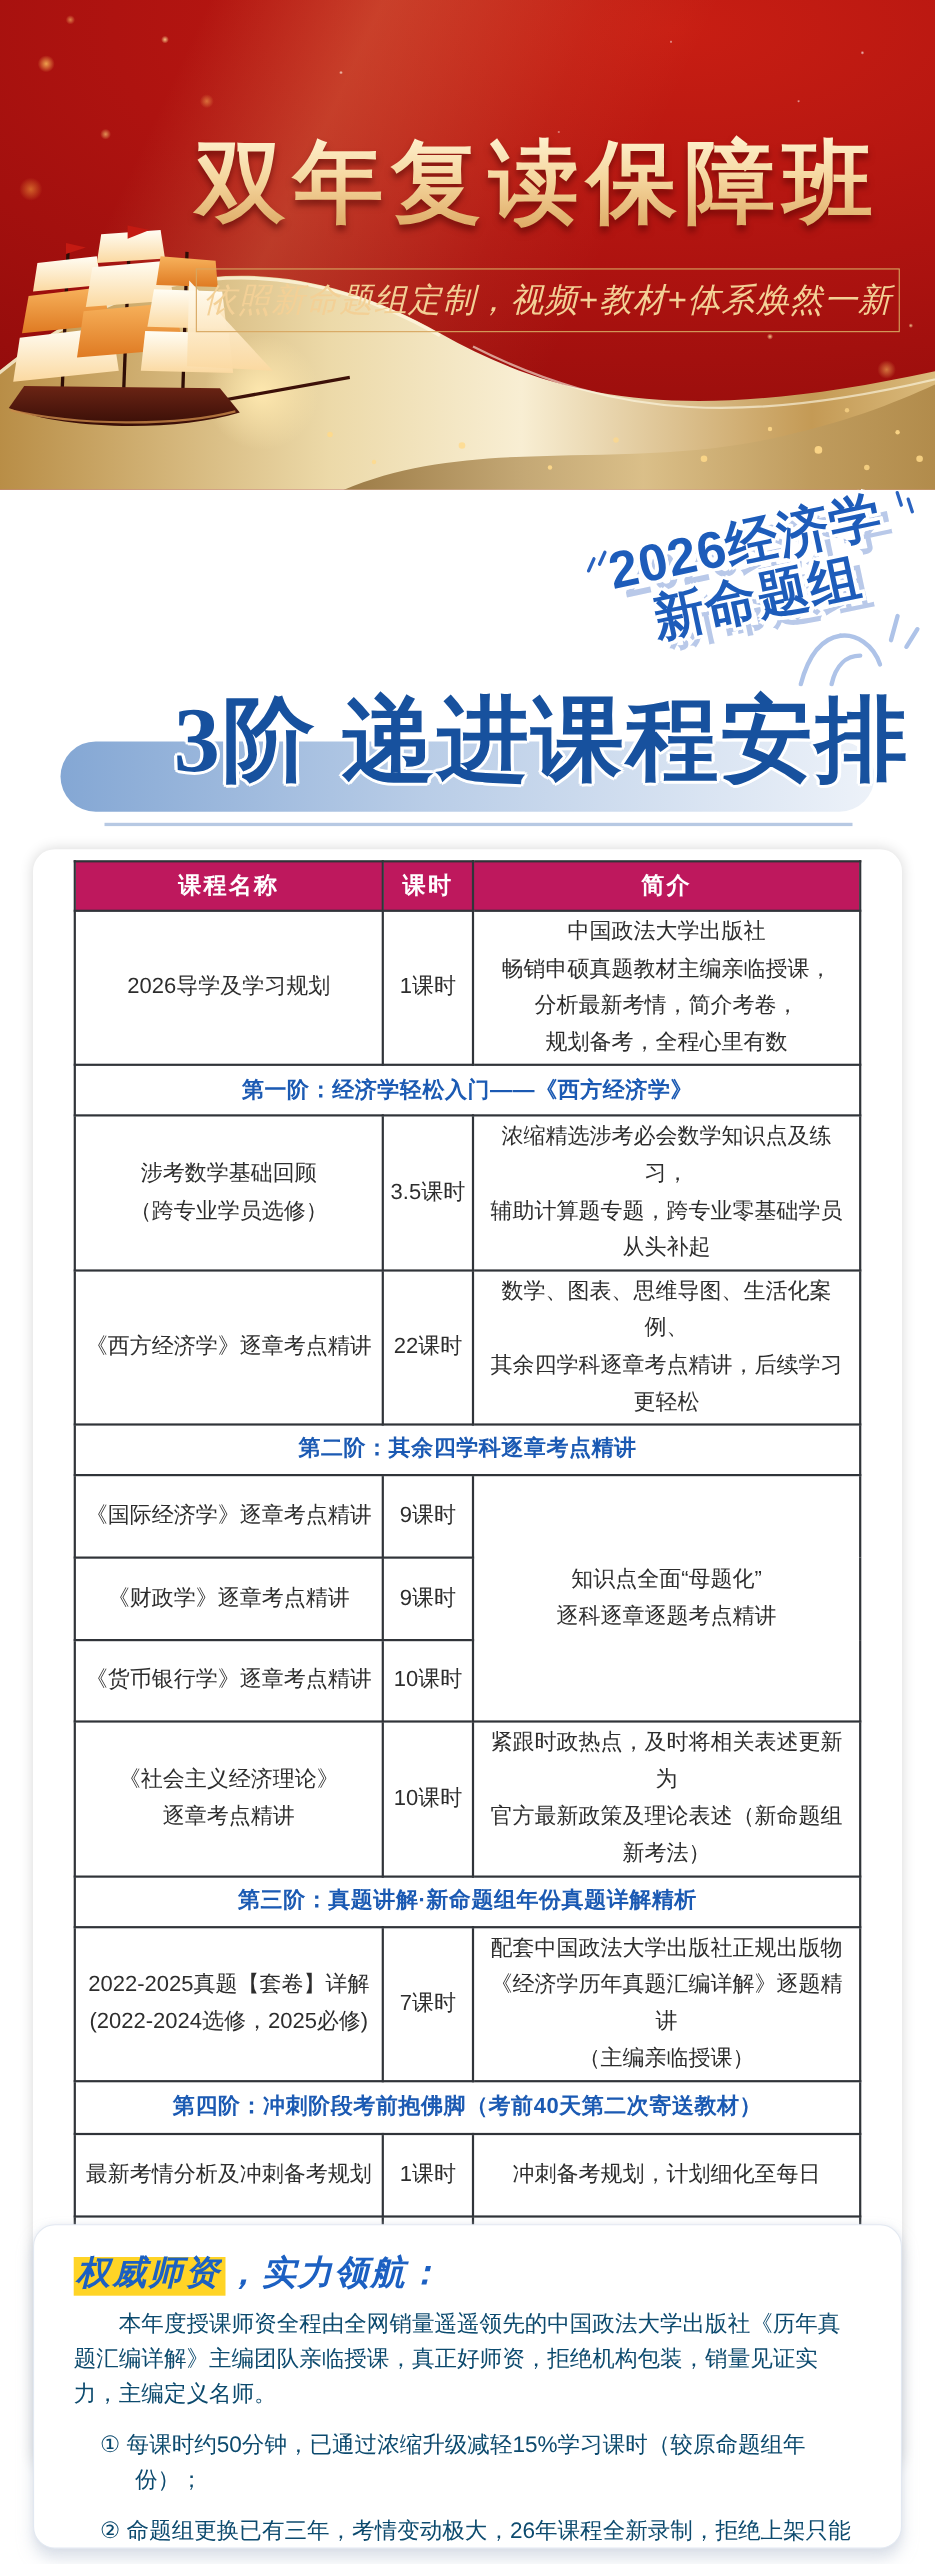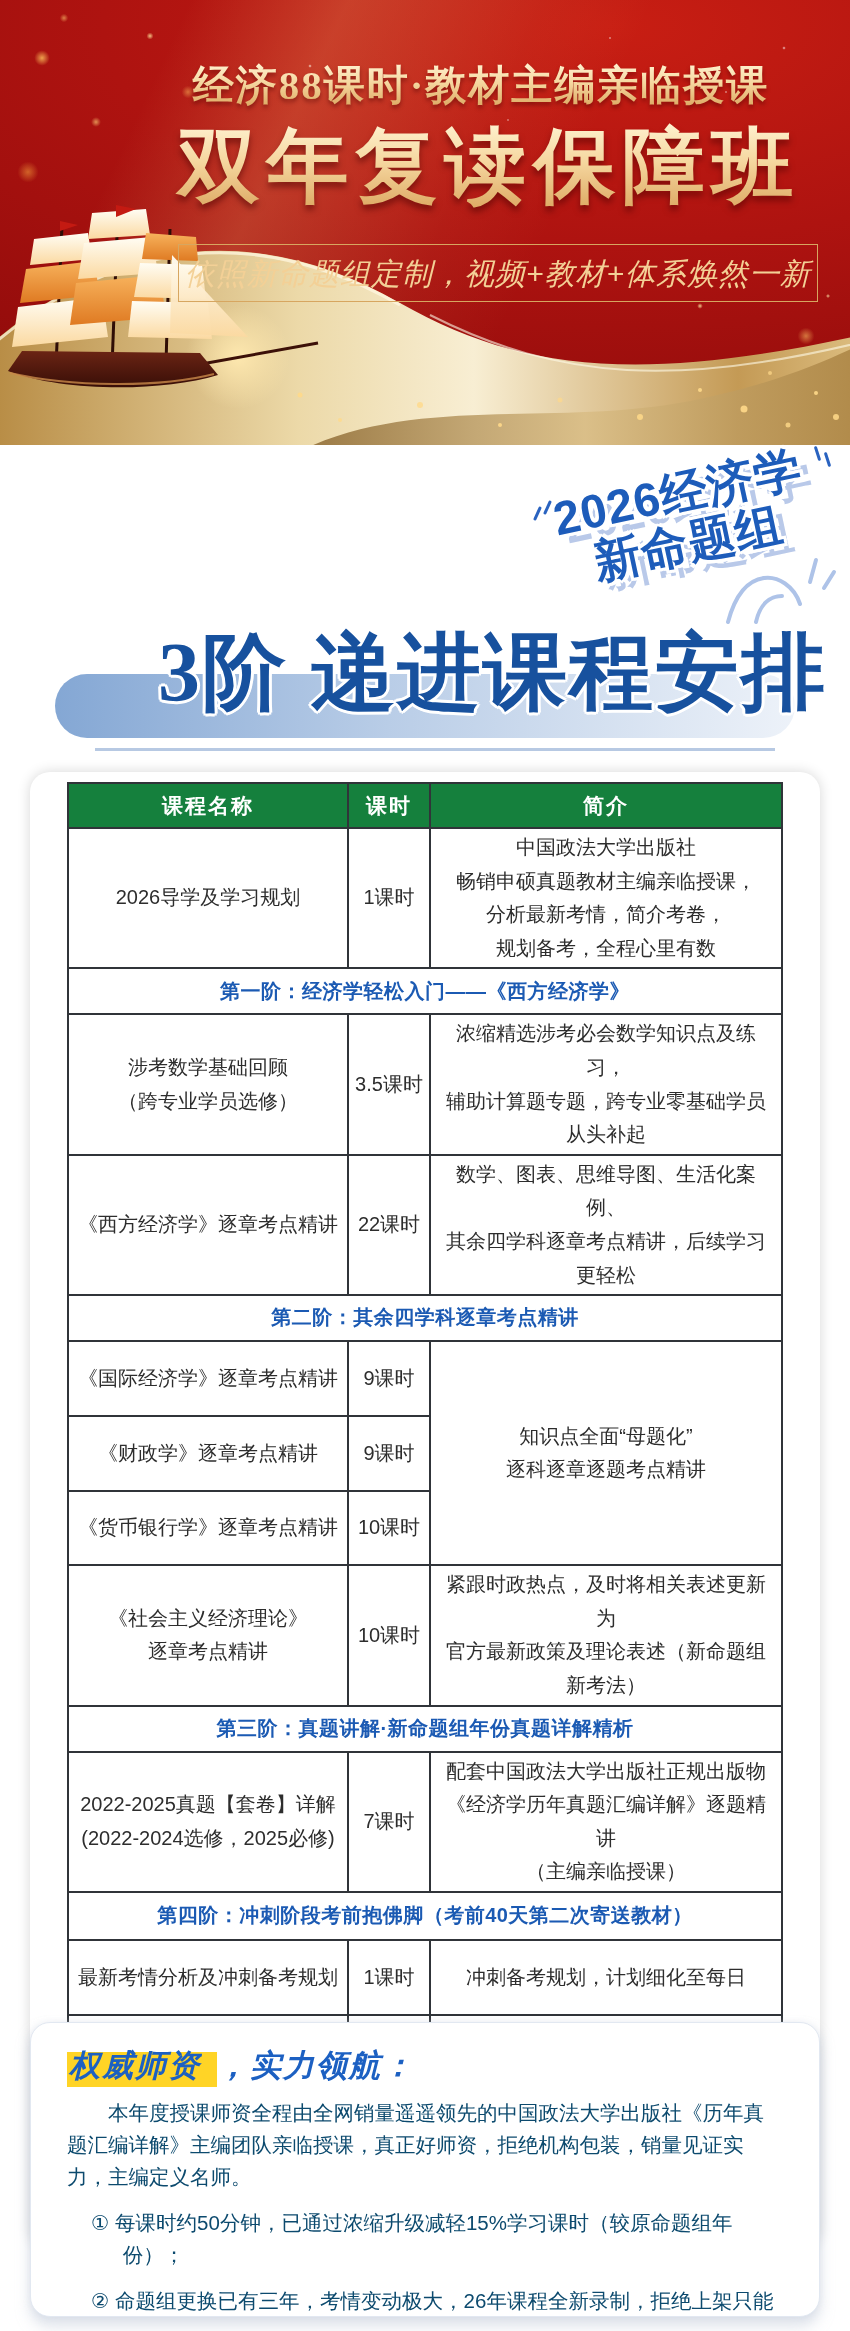--- a/index.html
+++ b/index.html
@@ -71,32 +71,32 @@
       2px 2px 0 #fff,-2px -2px 0 #fff,2px -2px 0 #fff,-2px 2px 0 #fff;}
 
   
   .table-card{position:absolute;left:30px;top:772px;width:790px;box-sizing:border-box;
     padding:10px 37px 12px;background:#fff;border-radius:20px;
     box-shadow:0 0 13px rgba(0,0,0,.16);}
   table.course{border-collapse:collapse;table-layout:fixed;width:714px;}
   table.course th,table.course td{border:2px solid #303439;padding:2px 6px;text-align:center;
     vertical-align:middle;font-size:20px;color:#2d2d2d;white-space:pre-line;line-height:1.68;
     overflow:hidden;word-break:break-all;}
-  table.course thead th{background:#15803d;color:#fff;font-size:21px;font-weight:bold;letter-spacing:2px;}
+  table.course thead th{background:#be185d;color:#fff;font-size:21px;font-weight:bold;letter-spacing:2px;}
   tr.sec td{color:#1b5ab3;font-weight:bold;font-size:20px;letter-spacing:.5px;}
 
   
   .authority-card{position:absolute;left:30px;top:2022px;width:790px;height:295px;box-sizing:border-box;
     background:#fff;border:1px solid #e2e8f1;border-radius:20px;
     box-shadow:0 9px 14px rgba(188,197,214,.5),0 0 6px rgba(205,212,226,.35);
     padding:16px 36px 0;overflow:hidden;}
   .auth-title{font-size:31px;font-weight:bold;font-style:italic;color:#1c60c2;
     letter-spacing:2px;margin:6px 0 10px;}
   .auth-title .hl{background:linear-gradient(180deg, rgba(255,212,38,0) 15%, #ffd426 15%);
-    padding:2px 16px 4px 2px;}
+    padding:2px 4px 4px 2px;}
   .auth-body{font-size:20.5px;color:#0c4a6e;line-height:32px;}
   .auth-intro{text-indent:2em;margin:0 0 4px;}
   .auth-notes{margin-left:24px;}
   .auth-note{padding-left:1.55em;text-indent:-1.55em;margin-top:14px;}
 </style>
 </head>
 <body>
 
 <div class="page">
 
@@ -170,21 +170,20 @@
           <circle cx="640" cy="222" r="3" opacity="0.85"></circle>
         <circle cx="700" cy="195" r="2" opacity="0.9"></circle>
           <circle cx="744" cy="214" r="3.5" opacity="0.9"></circle>
         <circle cx="788" cy="230" r="2.5" opacity="0.8"></circle>
           <circle cx="816" cy="198" r="2" opacity="0.9"></circle>
         <circle cx="836" cy="222" r="3" opacity="0.85"></circle>
           <circle cx="770" cy="178" r="2" opacity="0.7"></circle>
       </g>
     </svg>
 
-    <div class="banner-text banner-line1 gold-text">经济88课时·教材主编亲临授课</div>
     <div class="banner-text banner-title gold-text">双年复读保障班</div>
     <div class="banner-text banner-box">依照新命题组定制，视频+教材+体系焕然一新</div>
   </div>
 
 
   <div class="tick t1"></div>
   <div class="tick t2"></div>
   <div class="tick t3"></div>
   <div class="tick t4"></div>
 

